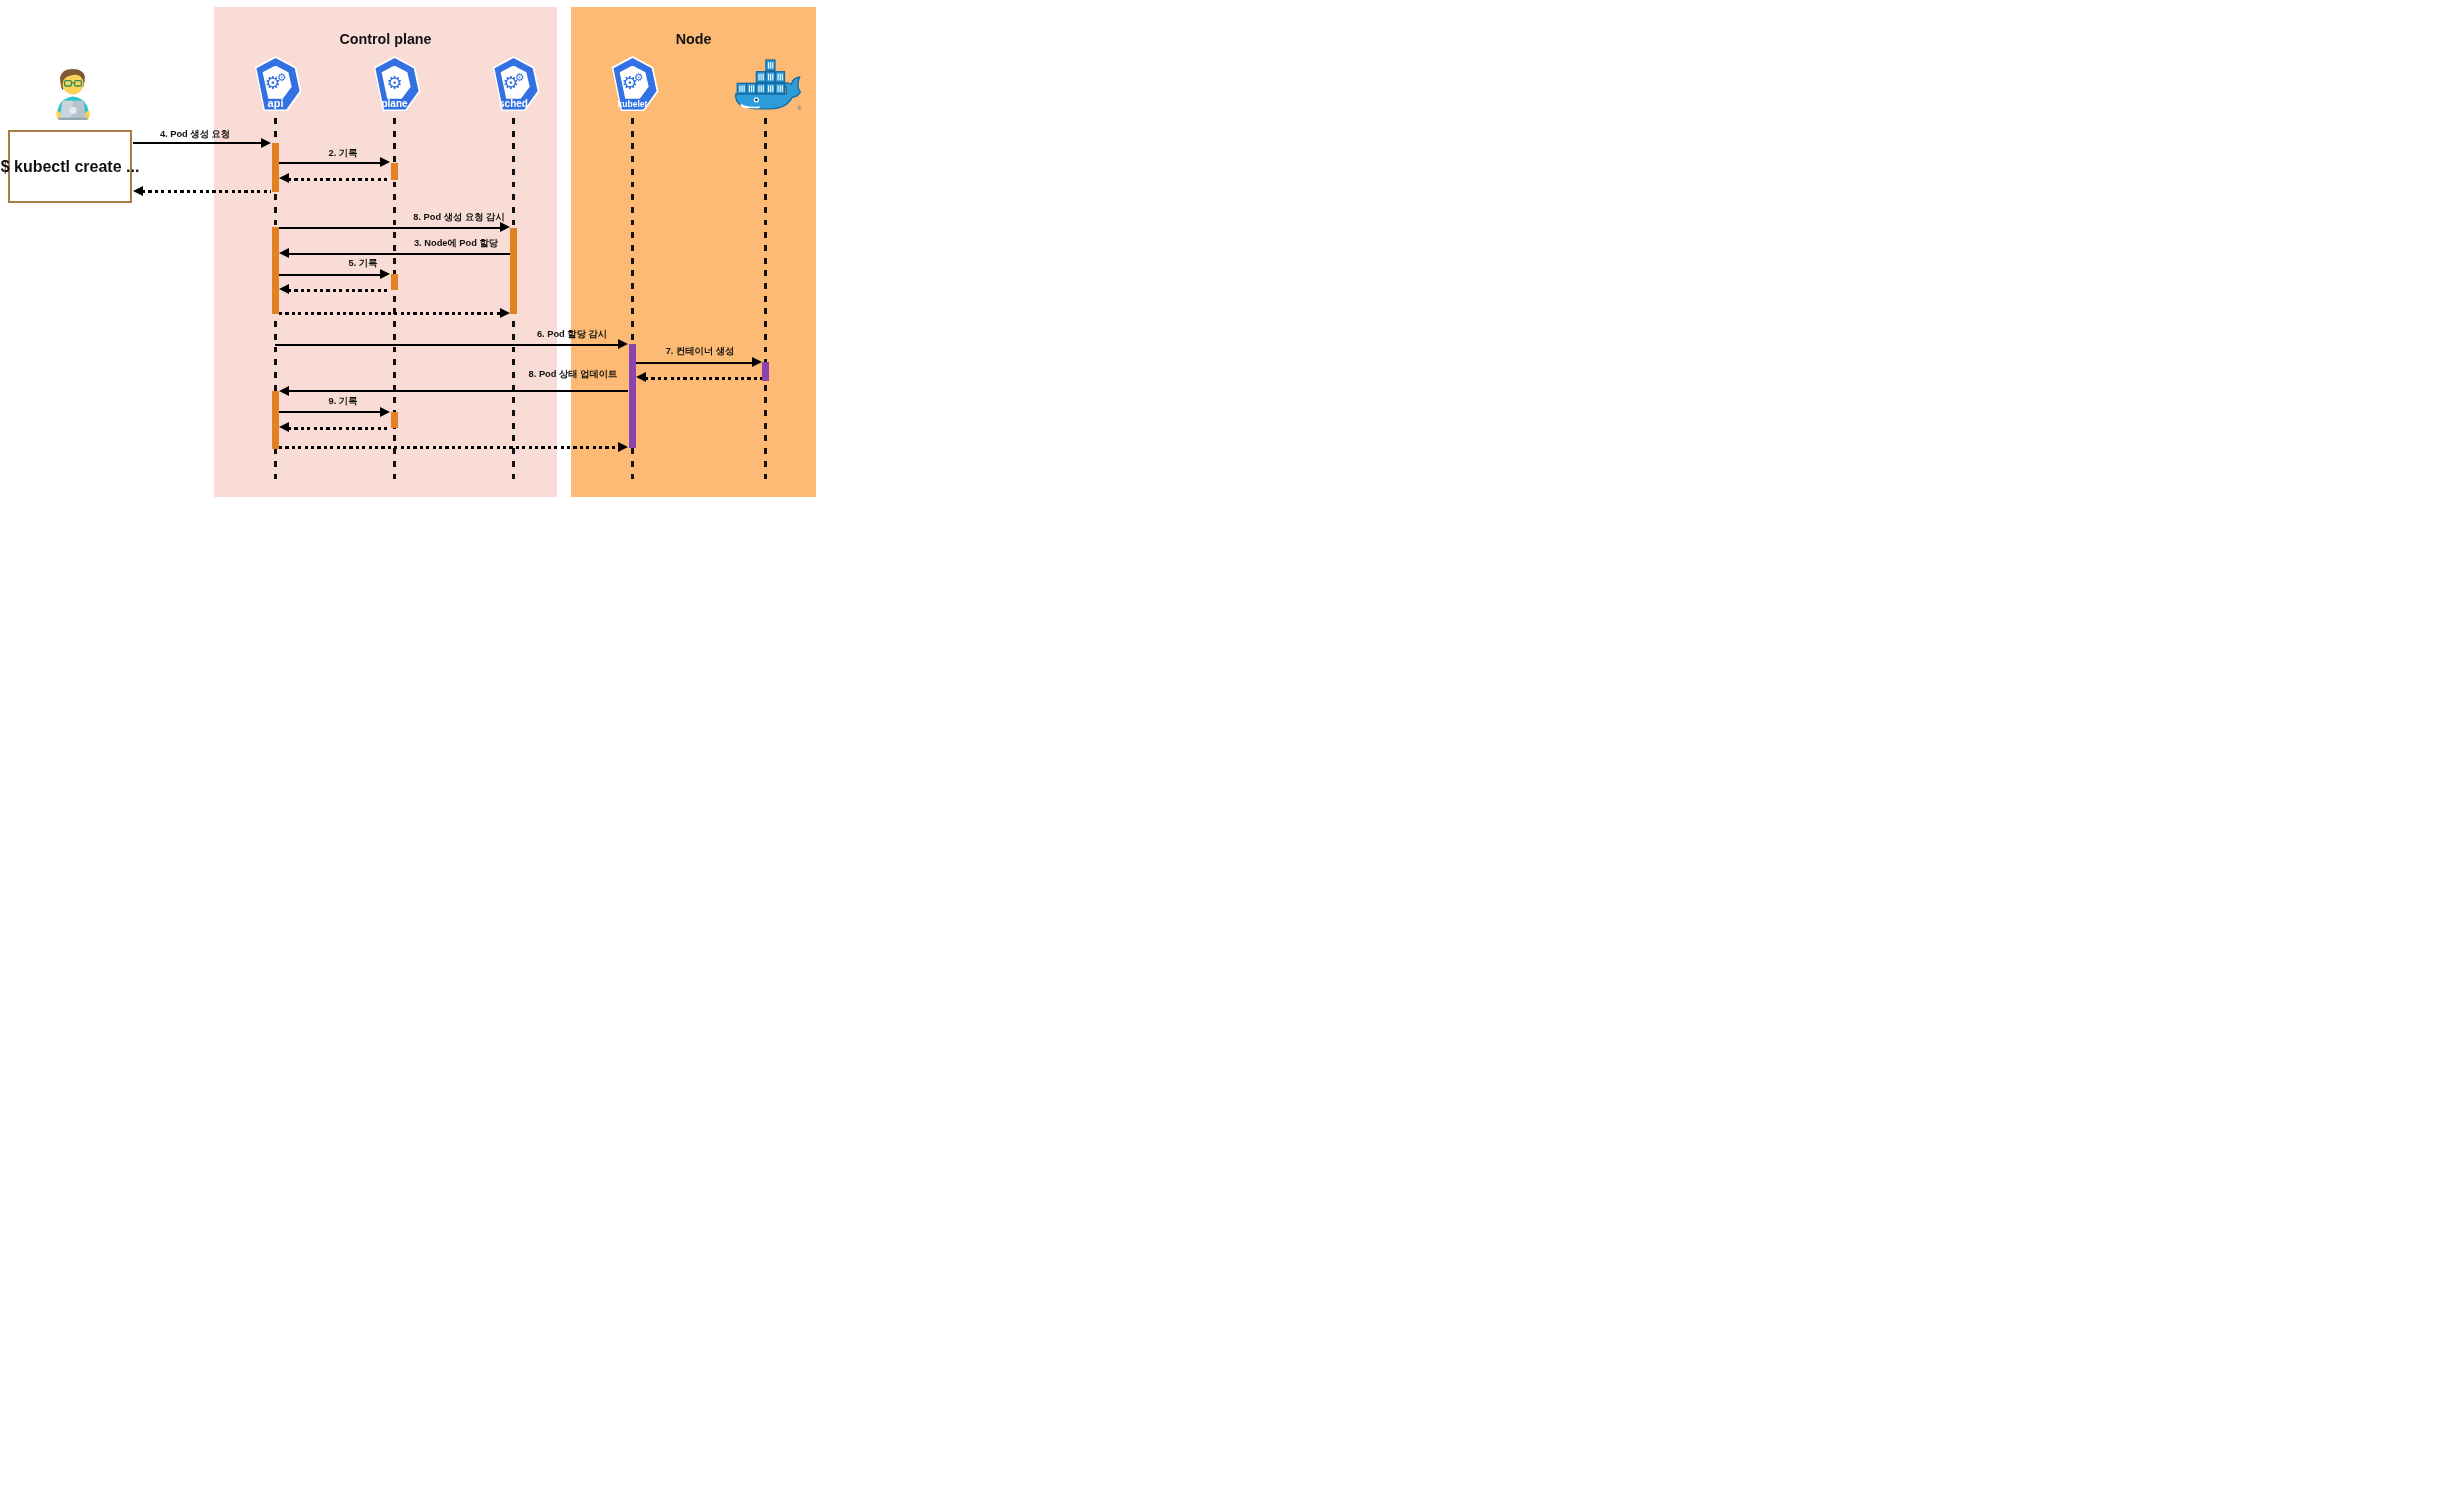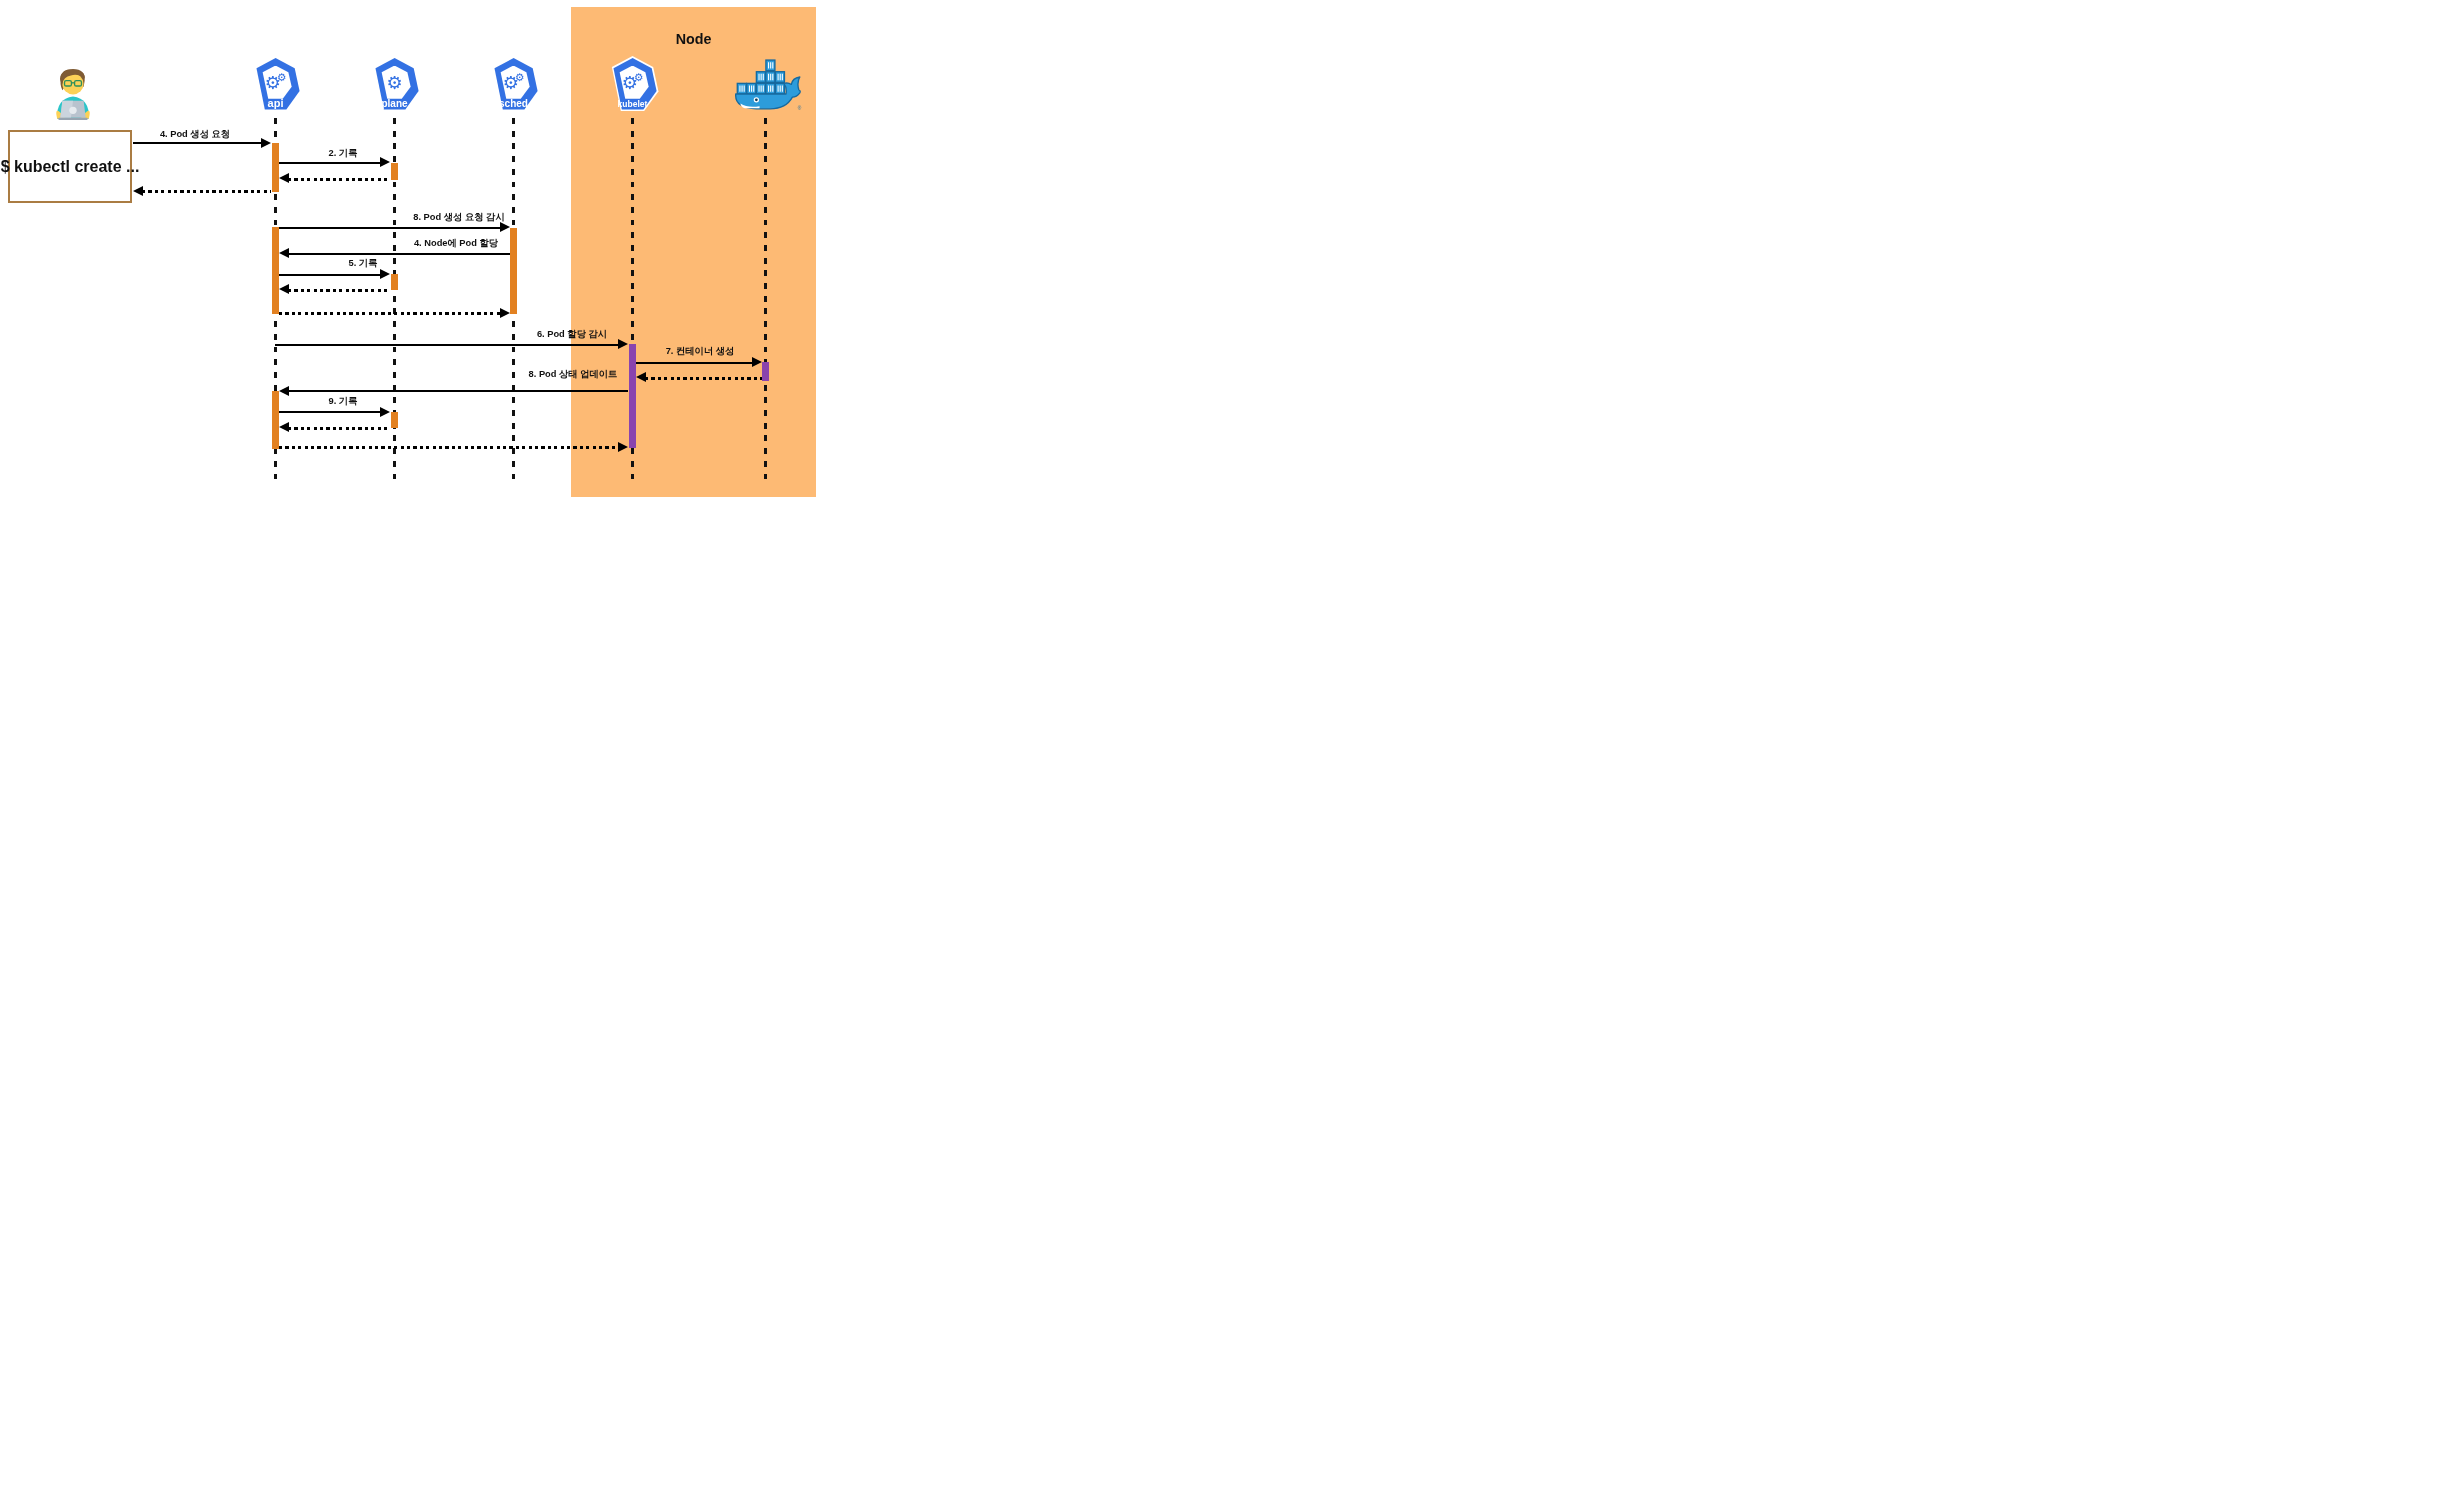--- a/index.html
+++ b/index.html
@@ -38,20 +38,23 @@
   .terminal{position:absolute;left:8px;top:130px;width:120px;height:69px;background:#fff;
     border:2.6px solid #AA7C43;display:flex;align-items:center;justify-content:center;}
   .terminal-text{font-size:16px;font-weight:bold;color:#111;white-space:nowrap;}
   .tm{position:absolute;font-size:9px;color:#1C6EA4;}
 </style>
 </head>
 <body>
 
 <div class="canvas">
 
+  <div class="panel" style="left:214px;width:343px;background:#FADCD6;">
+    <div class="panel-title">Control plane</div>
+  </div>
   <div class="panel" style="left:571px;width:245px;background:#fdba74;">
     <div class="panel-title">Node</div>
   </div>
 
   <svg style="position:absolute;left:41px;top:68px;" width="64" height="54" viewBox="0 0 120 102">
     <path d="M38,18 Q38,2 60,2 Q84,2 82,24 L80,36 Q70,26 58,30 Q44,34 40,42 Q34,30 38,18 Z" fill="#7F5B34"></path>
     <circle cx="60" cy="30" r="20" fill="#FCD157"></circle>
     <path d="M36,16 Q42,0 62,4 Q84,6 82,20 Q70,10 56,14 Q42,16 40,30 Q34,24 36,16 Z" fill="#7F5B34"></path>
     <rect x="44" y="24" width="13" height="10" rx="3" fill="none" stroke="#2E8F5B" stroke-width="2.5"></rect>
     <rect x="63" y="24" width="13" height="10" rx="3" fill="none" stroke="#2E8F5B" stroke-width="2.5"></rect>
@@ -196,21 +199,21 @@
 
   <div class="arr dashed" style="left:288px;top:427px;width:102px;"></div>
   <div class="head hl" style="left:279px;top:422px;"></div>
 
   <div class="arr dashed" style="left:279px;top:446px;width:340px;"></div>
   <div class="head hr" style="left:618px;top:442px;"></div>
 
   <div class="msg-label" style="left:195px;top:134px;">4. Pod 생성 요청</div>
   <div class="msg-label" style="left:343px;top:153px;">2. 기록</div>
   <div class="msg-label" style="left:459px;top:217px;">8. Pod 생성 요청 감시</div>
-  <div class="msg-label" style="left:456px;top:243px;">4. Node에 Pod 할당</div>
+  <div class="msg-label" style="left:456px;top:243px;">3. Node에 Pod 할당</div>
   <div class="msg-label" style="left:343px;top:263px;margin-left:20px;">5. 기록</div>
   <div class="msg-label" style="left:572px;top:334px;">6. Pod 할당 감시</div>
   <div class="msg-label" style="left:700px;top:351px;">7. 컨테이너 생성</div>
   <div class="msg-label" style="left:573px;top:374px;">8. Pod 상태 업데이트</div>
   <div class="msg-label" style="left:343px;top:401px;">9. 기록</div>
 
 </div>
 
 
 </body></html>

